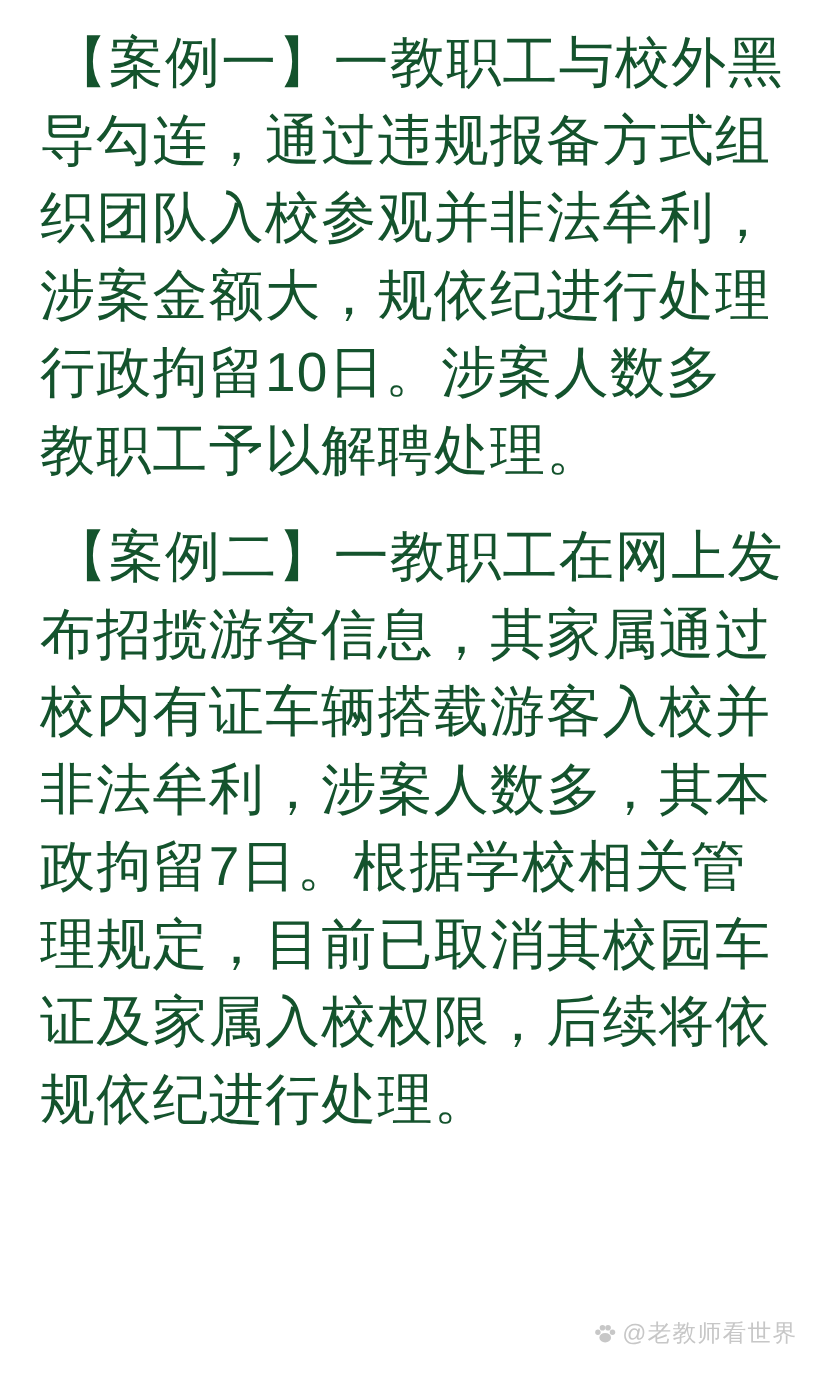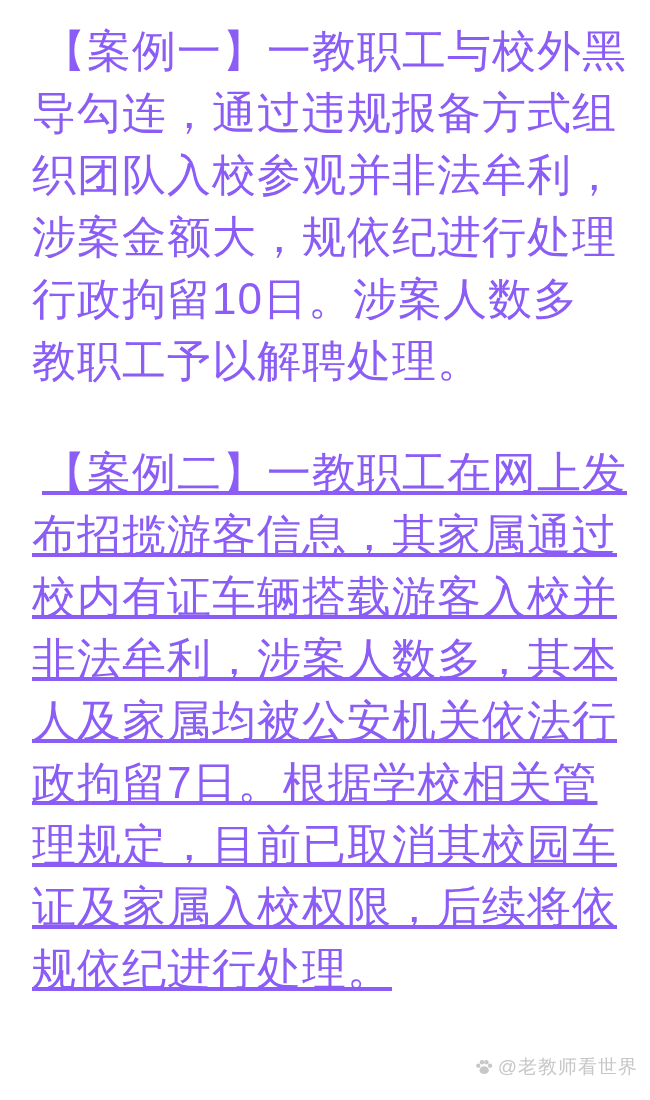--- a/index.html
+++ b/index.html
@@ -9,28 +9,27 @@
   body {
     width: 650px;
     height: 1100px;
     background: #ffffff;
     position: relative;
     overflow: hidden;
     font-family: "Liberation Sans", "DejaVu Sans", sans-serif;
   }
   .article {
     padding: 20px 30px 0 32px;
-    color: #8b5cf6;
+    color: #14532d;
   }
   .paragraph {
     margin: 0;
   }
   .paragraph + .paragraph {
-    margin-top: 50px;
-    text-decoration: underline;
+    margin-top: 23px;
   }
   .text-line {
     font-size: 44px;
     line-height: 62px;
     height: 62px;
     letter-spacing: 1px;
     white-space: nowrap;
     font-weight: 400;
   }
   
@@ -69,21 +68,20 @@
     <div class="text-line">涉案金额大，规依纪进行处理</div>
     <div class="text-line">行政拘留10日。涉案人数多</div>
     <div class="text-line">教职工予以解聘处理。</div>
   </div>
 
   <div class="paragraph">
     <div class="text-line first">【案例二】一教职工在网上发</div>
     <div class="text-line">布招揽游客信息，其家属通过</div>
     <div class="text-line">校内有证车辆搭载游客入校并</div>
     <div class="text-line">非法牟利，涉案人数多，其本</div>
-    <div class="text-line">人及家属均被公安机关依法行</div>
     <div class="text-line">政拘留7日。根据学校相关管</div>
     <div class="text-line">理规定，目前已取消其校园车</div>
     <div class="text-line">证及家属入校权限，后续将依</div>
     <div class="text-line">规依纪进行处理。</div>
   </div>
 
 </div>
 
 <div class="watermark">
   <span>

